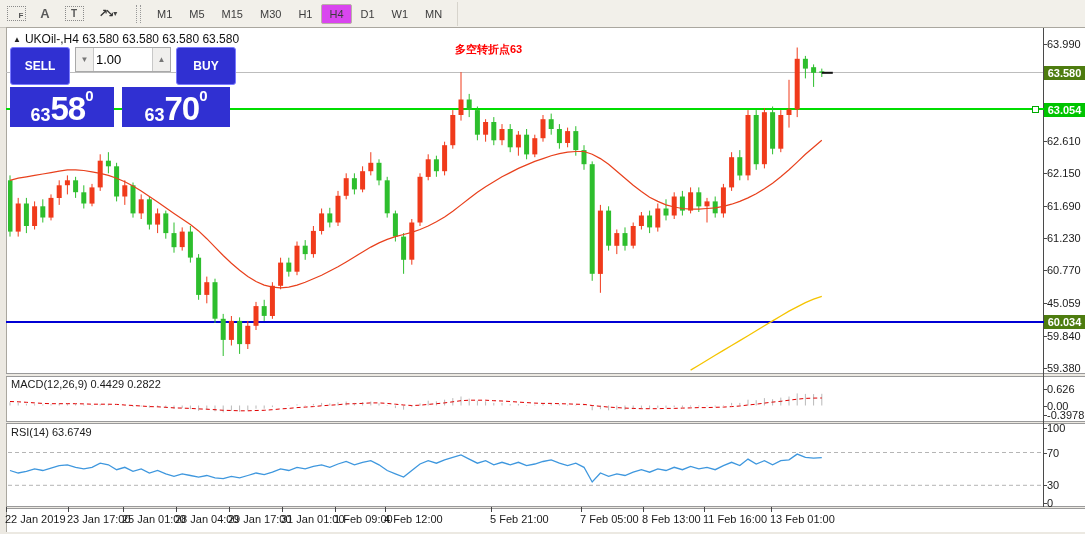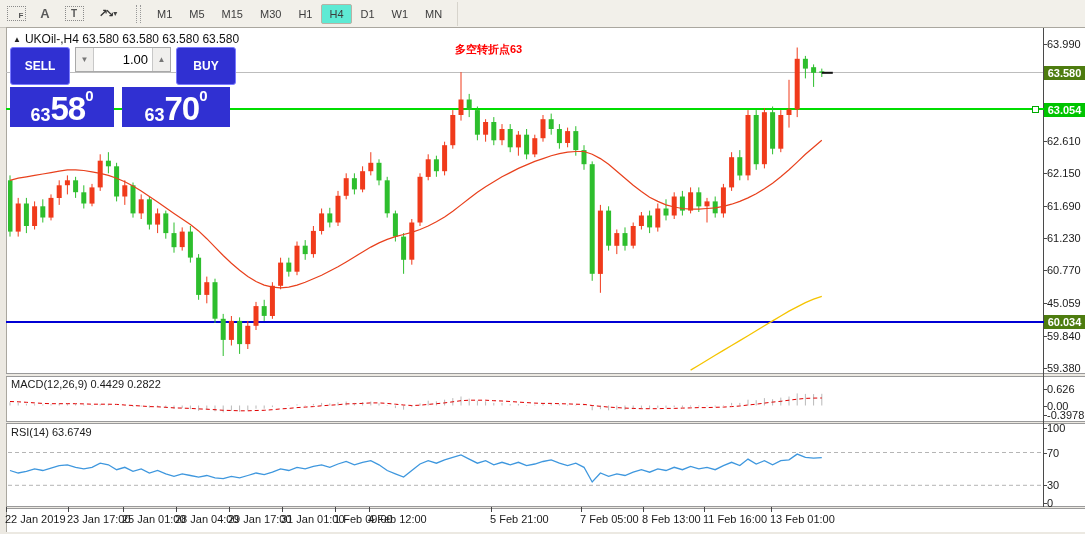--- a/index.html
+++ b/index.html
@@ -11,21 +11,21 @@
            border-bottom:1px solid #c8c5be;display:flex;align-items:center;}
   .tool-btn{width:26px;height:22px;margin-left:3px;display:flex;align-items:center;justify-content:center;
             color:#5a5a5a;font-size:13px;font-weight:bold;cursor:default;}
   .dash-box{width:15px;height:13px;border:1px dotted #8a8a8a;position:relative;font-size:8px;
             color:#555;display:flex;align-items:flex-end;justify-content:flex-end;padding:0 1px;}
   .dash-box.center{align-items:center;justify-content:center;font-size:10px;font-weight:bold;}
   .arrow-glyphs{font-size:11px;letter-spacing:-3px;color:#333;}
   .caret{font-size:8px;color:#444;margin-left:2px;}
   .tb-handle{width:3px;height:18px;margin:0 8px 0 10px;border-left:1px dotted #999;border-right:1px dotted #999;}
   .tf{padding:3px 7px;margin-right:1px;font-size:11px;color:#3c3c3c;border:1px solid transparent;cursor:default;}
-  .tf.active{background:#5eead4;border:1px solid #b9b2a6;border-radius:2px;}
+  .tf.active{background:#d946ef;border:1px solid #b9b2a6;border-radius:2px;}
   .tb-endsep{width:1px;height:24px;background:#d7d4cc;margin-left:6px;}
   
   .chart-bg{position:absolute;left:6px;top:27px;width:1079px;height:504px;background:#ffffff;
             border-left:1px solid #aaa79f;border-top:1px solid #aaa79f;}
   .axis-vline{position:absolute;left:1043px;top:28px;width:1px;height:479px;background:#4a4a4a;}
   .sep{position:absolute;left:6px;width:1079px;background:#ece9e2;border-top:1px solid #9a9a9a;border-bottom:1px solid #9a9a9a;}
   .chart-title{position:absolute;left:13px;top:32px;font-size:12px;color:#111;white-space:nowrap;}
   .chart-title .tri{font-size:8px;vertical-align:1px;margin-right:4px;color:#222;}
   .pane-label{position:absolute;font-size:11px;color:#1a1a1a;white-space:nowrap;}
   .annotation{position:absolute;left:455px;top:42px;font-size:11px;font-weight:600;white-space:nowrap;}
@@ -42,21 +42,21 @@
   .tlabel::before{content:"";position:absolute;left:1px;top:-6px;width:1px;height:5px;background:#444;}
   
   .trade-panel{position:absolute;left:10px;top:47px;width:226px;}
   .tp-row1{display:flex;height:38px;}
   .tp-btn{background:#3030d2;border:1px solid #7a7aff;border-radius:3px;color:#fff;font-size:12px;
           font-weight:bold;width:60px;display:flex;align-items:center;justify-content:center;cursor:pointer;}
   .spinner{display:flex;height:23px;border:1px solid #a9a9a9;background:#fff;margin:0 5px;}
   .spin-btn{width:17px;background:#f0efed;border-right:1px solid #c8c8c8;color:#777;font-size:8px;
             display:flex;align-items:center;justify-content:center;cursor:pointer;}
   .spin-btn.up{border-right:none;border-left:1px solid #c8c8c8;}
-  .vol-input{width:52px;border:none;outline:none;font-size:13px;text-align:right;padding-right:4px;
+  .vol-input{width:52px;border:none;outline:none;font-size:13px;padding-right:4px;
              font-family:"Liberation Sans",sans-serif;}
   .tp-row2{display:flex;margin-top:2px;}
   .big-price{background:#3030d2;color:#fff;height:38px;display:flex;align-items:flex-end;
              justify-content:center;padding-bottom:2px;cursor:pointer;}
   .big-price.sell{width:104px;margin-right:8px;}
   .big-price.buy{width:108px;}
   .bp-small{font-size:18px;font-weight:bold;line-height:20px;}
   .bp-big{font-size:33px;font-weight:bold;line-height:33px;letter-spacing:-1px;}
   .bp-sup{font-size:15px;font-weight:bold;line-height:15px;align-self:flex-start;margin-top:1px;}
   svg{position:absolute;}
@@ -476,19 +476,19 @@
     <div class="ptick" style="top: 503px;">0</div>
   </div>
 <div id="time-axis">
     <div class="tlabel" style="left: 5px;">22 Jan 2019</div>
     <div class="tlabel" style="left: 67px;">23 Jan 17:00</div>
     <div class="tlabel" style="left: 122px;">25 Jan 01:00</div>
     <div class="tlabel" style="left: 175px;">28 Jan 04:00</div>
     <div class="tlabel" style="left: 228px;">29 Jan 17:00</div>
     <div class="tlabel" style="left: 281px;">31 Jan 01:00</div>
     <div class="tlabel" style="left: 334px;">1 Feb 09:00</div>
-    <div class="tlabel" style="left: 368px;">4 Feb 12:00</div>
+    <div class="tlabel" style="left: 384px;">4 Feb 12:00</div>
     <div class="tlabel" style="left: 490px;">5 Feb 21:00</div>
     <div class="tlabel" style="left: 580px;">7 Feb 05:00</div>
     <div class="tlabel" style="left: 642px;">8 Feb 13:00</div>
     <div class="tlabel" style="left: 703px;">11 Feb 16:00</div>
     <div class="tlabel" style="left: 770px;">13 Feb 01:00</div>
   </div>
 
 </body></html>

